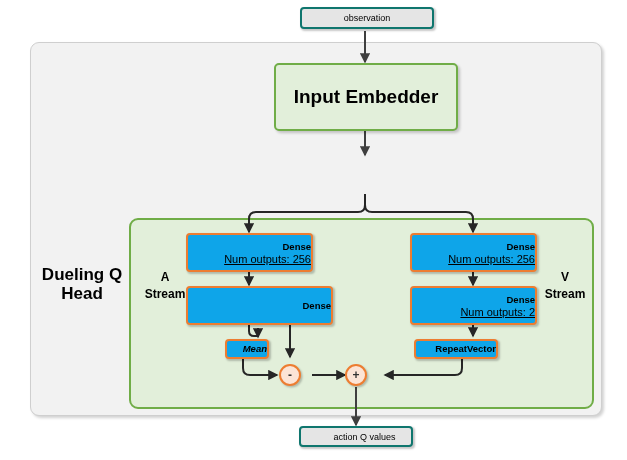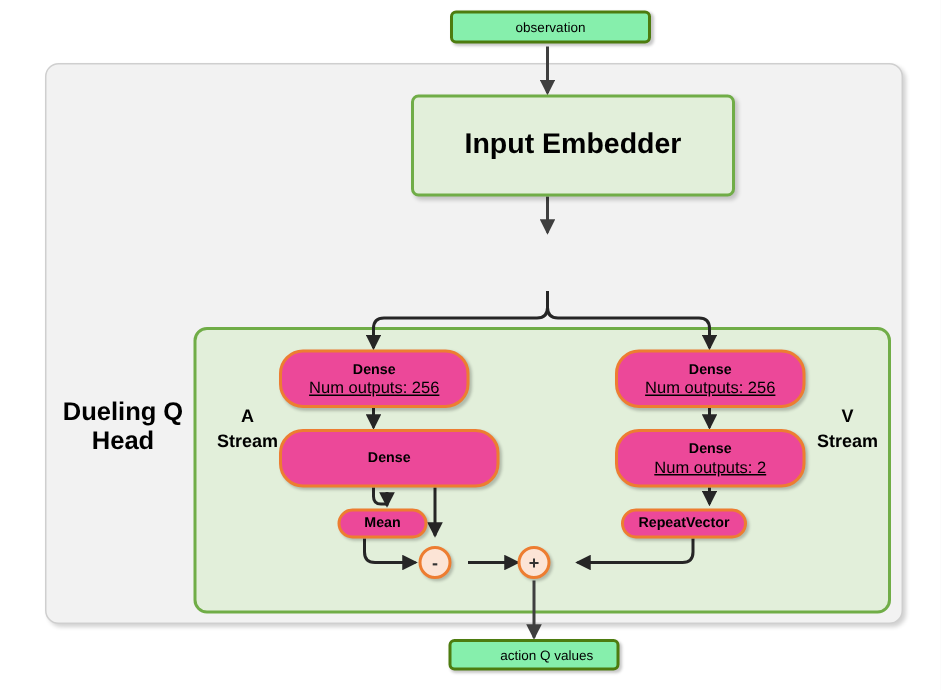--- a/index.html
+++ b/index.html
@@ -42,44 +42,45 @@
     position: absolute;
     left: 129px; top: 218px;
     width: 461px; height: 187px;
     background: #e2efda;
     border: 2px solid #70ad47;
     border-radius: 9px;
     z-index: 2;
   }
   
   .io-node {
-    background: #86efac;
-    border: 2px solid #4d7c0f;
+    background: #e5e5e5;
+    border: 2px solid #0f766e;
     border-radius: 4px;
     color: #000000;
     font-size: 9px;
     box-shadow: 1.5px 1.5px 2px rgba(0,0,0,0.22);
   }
   
   .module-node {
     background: #e2efda;
     border: 2px solid #70ad47;
     border-radius: 5px;
     color: #000000;
     font-size: 19px;
     font-weight: bold;
     box-shadow: 2px 2px 3px rgba(0,0,0,0.2);
   }
   
   .layer-node {
-    background: #ec4899;
+    background: #0ea5e9;
     border: 2px solid #ed7d31;
-    border-radius: 16px;
+    border-radius: 4px;
     color: #000000;
     box-shadow: 1.5px 1.5px 2px rgba(0,0,0,0.22);
+    align-items: flex-end;
   }
   .layer-node .ln-title {
     font-size: 9.5px;
     font-weight: bold;
     line-height: 12px;
   }
   .layer-node .ln-sub {
     font-size: 11px;
     line-height: 12px;
     text-decoration: underline;
@@ -180,35 +181,35 @@
 
     <path d="M 462 359 L 462 368 Q 462 375 455 375 L 385 375" stroke="#262626" stroke-width="2" fill="none" marker-end="url(#arrow)"></path>
 
     <path d="M 356 387 L 356 425" stroke="#3f3f3f" stroke-width="2" fill="none" marker-end="url(#arrow-gray)"></path>
   </svg>
 
   <div class="node io-node" style="left:300px; top:7px; width:134px; height:22px;">
     <span>observation</span>
   </div>
 
-  <div class="node module-node" style="left:274px; top:63px; width:216px; height:68px;">
+  <div class="node module-node" style="left:274px; top:63px; width:184px; height:68px;">
     <span>Input Embedder</span>
   </div>
 
 
   <div class="node layer-node" style="left:186px; top:233px; width:127px; height:39px;">
     <span class="ln-title">Dense</span>
     <span class="ln-sub">Num outputs: 256</span>
   </div>
 
   <div class="node layer-node" style="left:186px; top:286px; width:147px; height:39px;">
     <span class="ln-title">Dense</span>
   </div>
 
-  <div class="node layer-node single" style="left:225px; top:339px; width:60px; height:20px;">
+  <div class="node layer-node single" style="left:225px; top:339px; width:44px; height:20px;font-style:italic;">
     <span class="ln-title">Mean</span>
   </div>
 
   <div class="node layer-node" style="left:410px; top:233px; width:127px; height:39px;">
     <span class="ln-title">Dense</span>
     <span class="ln-sub">Num outputs: 256</span>
   </div>
 
   <div class="node layer-node" style="left:410px; top:286px; width:127px; height:39px;">
     <span class="ln-title">Dense</span>

